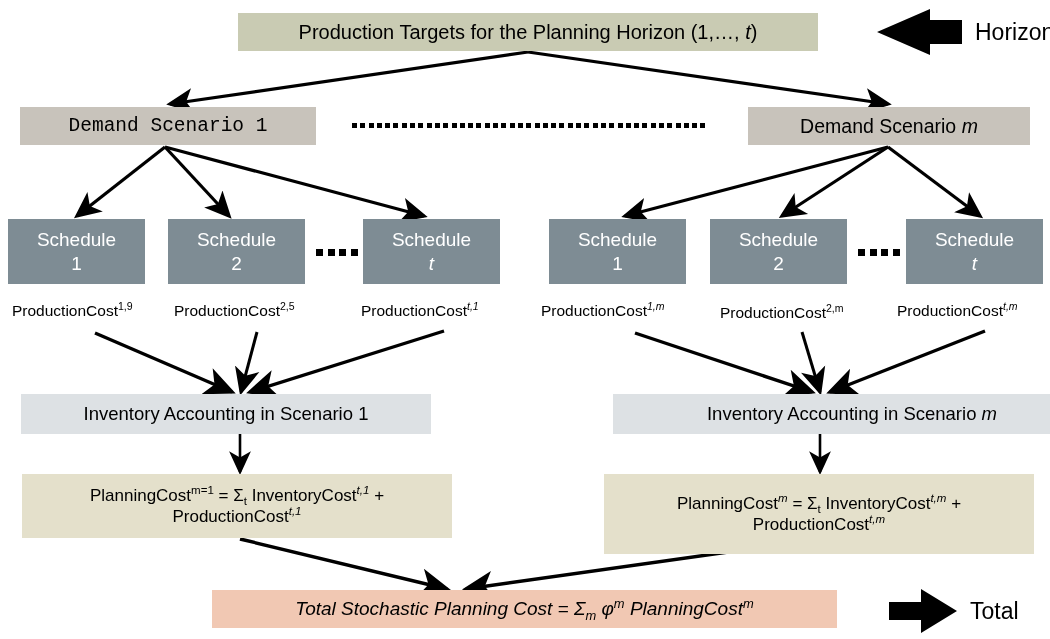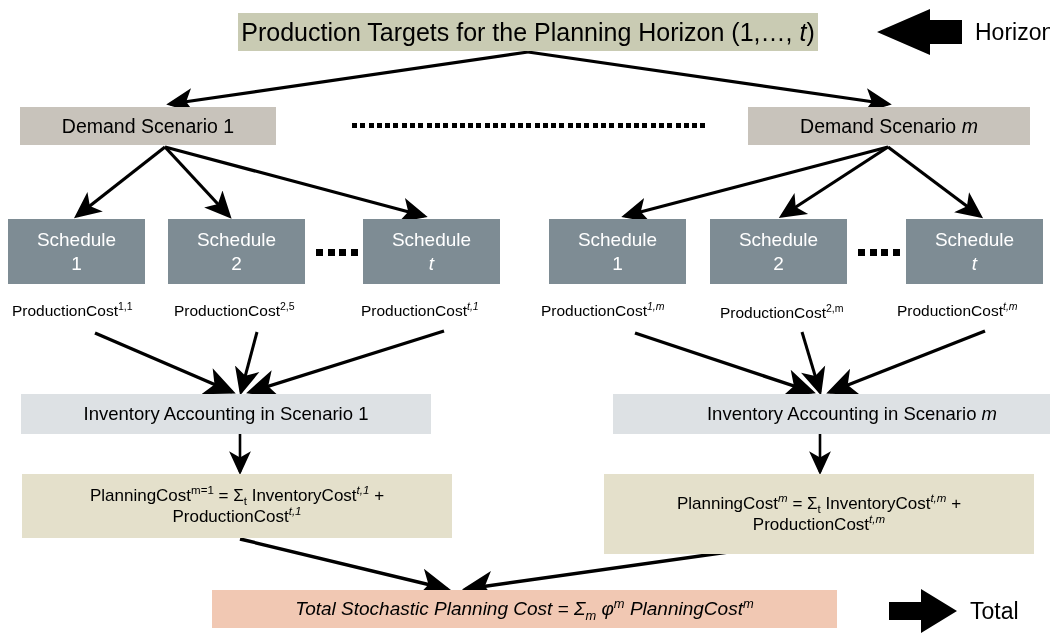--- a/index.html
+++ b/index.html
@@ -23,21 +23,21 @@
     box-sizing: border-box;
     display: flex;
     align-items: center;
     justify-content: center;
     text-align: center;
     line-height: 1.15;
   }
   .box-inputs {
     background: #c9cbb3;
     color: #000;
-    font-size: 25px;
+    font-size: 20px;
   }
   .box-scenario {
     background: #c8c3bb;
     color: #000;
     font-size: 19.5px;
   }
   .box-schedule {
     background: #7e8c94;
     color: #ffffff;
     font-size: 19px;
@@ -187,21 +187,21 @@
   </svg>
 
   <div class="box box-inputs" style="left:238px; top:13px; width:580px; height:38px;">
     <span>
       <span>Production Targets for the Planning Horizon (1,…, </span><span class="it">t</span><span>)</span>
     </span>
   </div>
 
   <div class="side-label" style="left:975px; top:19px;">Horizon</div>
 
-  <div class="box box-scenario" style="left:20px; top:107px; width:256px; height:38px;">
+  <div class="box box-scenario" style="left:20px; top:107px; width:296px; height:38px;font-family:Liberation Mono, monospace;">
     <span>
       <span>Demand Scenario </span><span>1</span>
     </span>
   </div>
 
   <div class="box box-scenario" style="left:748px; top:107px; width:282px; height:38px;">
     <span>
       <span>Demand Scenario </span><span class="it">m</span>
     </span>
   </div>
@@ -284,21 +284,21 @@
       <i style="width:7px;height:7px;"></i>
       <i style="width:7px;height:7px;"></i>
       <i style="width:7px;height:7px;"></i>
   </div>
   <div class="box box-schedule" style="left:906px; top:219px; width:137px; height:65px;">
     <span>Schedule</span>
     <span class="it">t</span>
   </div>
 
   <div class="cost-label" style="left:12px; top:302px;">
-    <span>ProductionCost</span><sup>1,1</sup>
+    <span>ProductionCost</span><sup>1,9</sup>
   </div>
   <div class="cost-label" style="left:174px; top:302px;">
     <span>ProductionCost</span><sup>2,5</sup>
   </div>
   <div class="cost-label" style="left:361px; top:302px;">
     <span>ProductionCost</span><sup class="it">t,1</sup>
   </div>
 
   <div class="cost-label" style="left:541px; top:302px;">
     <span>ProductionCost</span><sup class="it">1,m</sup>

